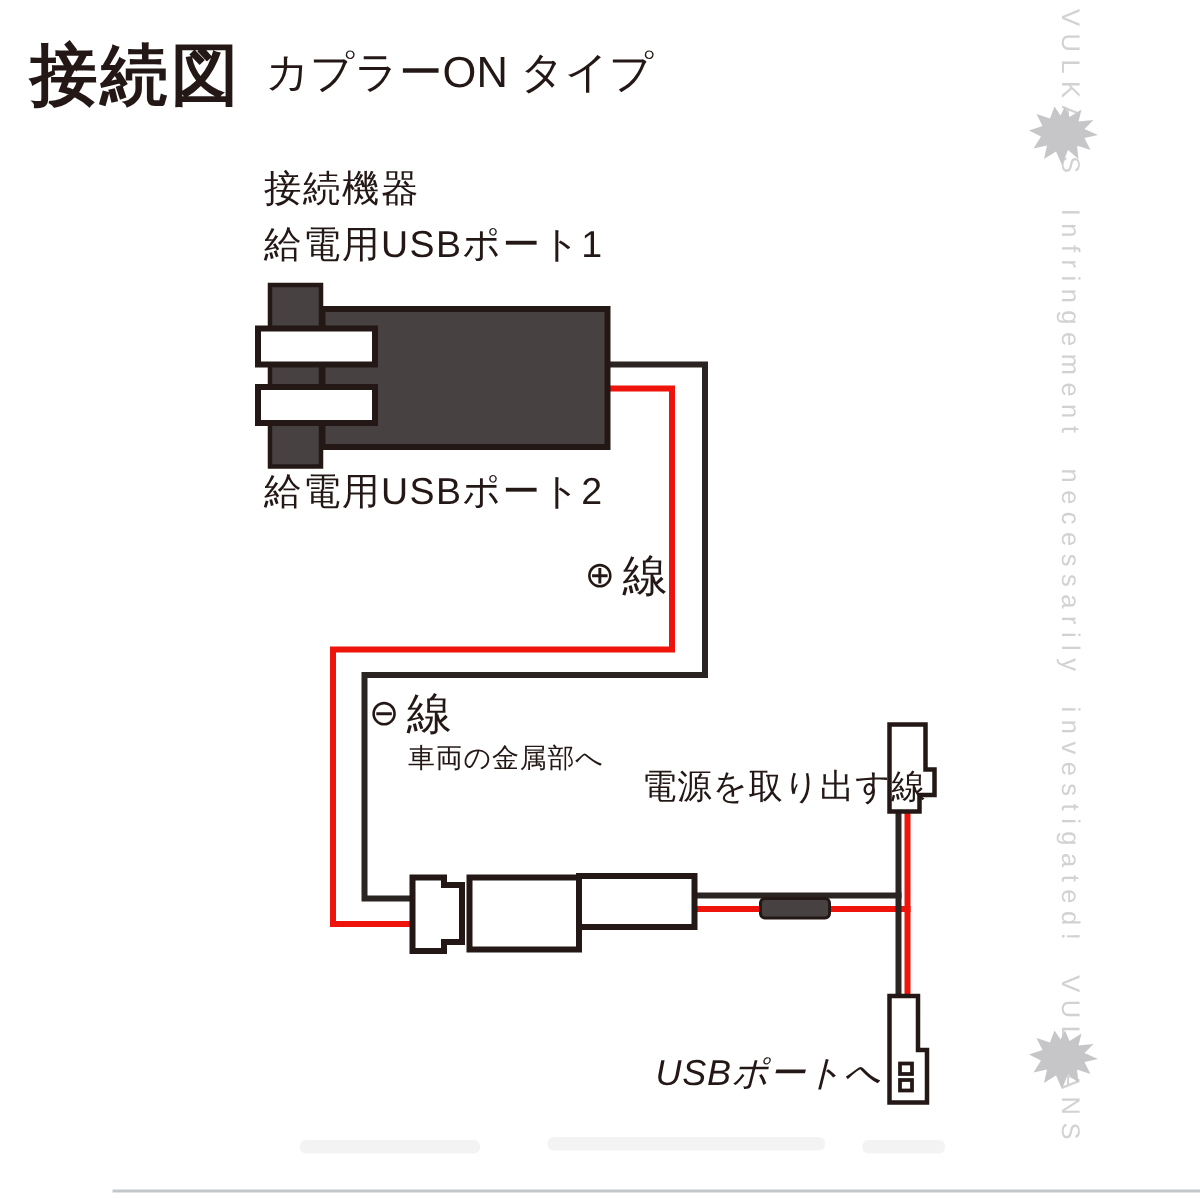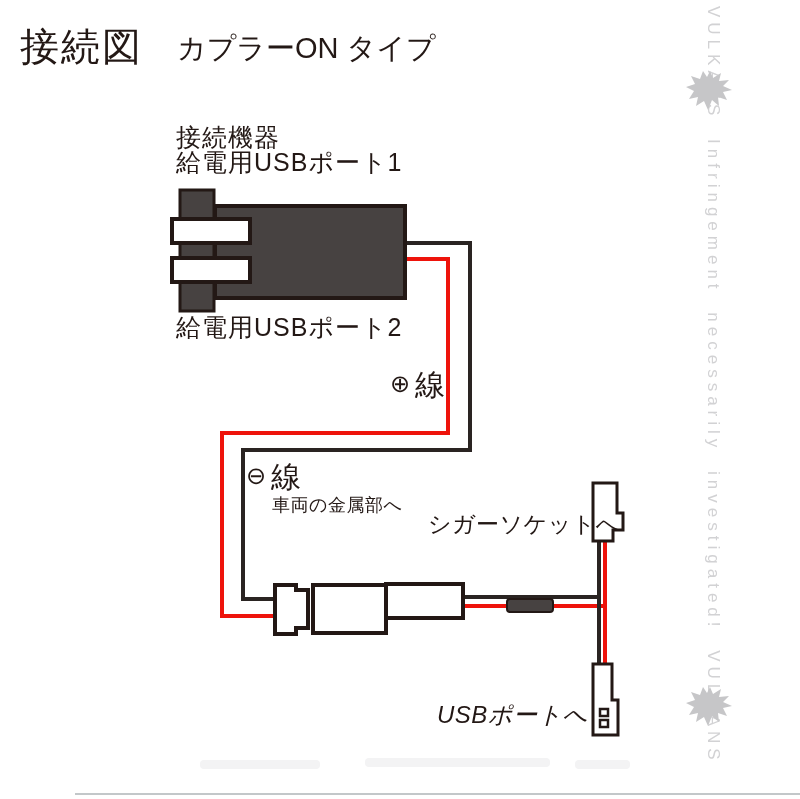--- a/index.html
+++ b/index.html
@@ -3,24 +3,24 @@
 <meta charset="utf-8">
 <style>
   html,body{margin:0;padding:0;}
   body{
     width:800px;height:799px;overflow:hidden;position:relative;
     background:var(--background,#fff);
     font-family:"Liberation Sans","DejaVu Sans",sans-serif;
     color:var(--ink,#231815);
   }
   .abs{position:absolute;}
-  .title-main{left:20px;top:20px;font-size:39px;letter-spacing:2px;font-weight:400;}
+  .title-main{left:20px;top:20px;font-size:45px;letter-spacing:2px;font-weight:700;}
   .title-sub{left:177px;top:29px;font-size:29px;font-weight:500;}
   .dev-label{font-size:25px;letter-spacing:1px;font-weight:500;}
-  .lbl1{left:176px;top:121px;}
+  .lbl1{left:176px;top:109px;}
   .lbl2{left:176px;top:146px;}
   .lbl3{left:176px;top:311px;}
   .plus-group{left:295px;top:370px;width:150px;text-align:right;line-height:1;}
   .minus-group{left:246px;top:462px;width:190px;text-align:left;line-height:1;}
   .op-symbol{font-size:24px;vertical-align:3px;}
   .op-word{font-size:30px;margin-left:5px;}
   .op-desc{font-size:18px;margin-top:4px;letter-spacing:0.5px;}
   .minus-group .op-desc{margin-left:26px;}
   .cig-label{left:428px;top:509px;font-size:23px;letter-spacing:0.5px;}
   .usb-label{left:437px;top:699px;font-size:24px;letter-spacing:0.5px;font-style:italic;}
@@ -89,21 +89,21 @@
   </div>
 </div>
 
 <div class="abs minus-group">
   <div>
     <span class="op-symbol">⊖</span><span class="op-word">線</span>
   </div>
   <div class="op-desc">車両の金属部へ</div>
 </div>
 
-<div class="abs cig-label">シガーソケットへ</div>
+<div class="abs cig-label">電源を取り出す線</div>
 <div class="abs usb-label">USBポートへ</div>
 
 <div class="abs watermark">VULKANS Infringement necessarily investigated! VULKANS</div>
 
 <svg class="logo logo-top" viewBox="0 0 47 42">
   <path class="logo-shape" d="M24,1 L27,8 L35,3 L33,11 L43,10 L37,16 L46,20 L37,22 L41,30 L32,27 L33,36 L26,30 L22,40 L18,31 L10,36 L12,27 L3,29 L8,21 L0,17 L9,14 L5,6 L14,9 L17,1 L21,7 Z"></path>
 </svg>
 <svg class="logo logo-bottom" viewBox="0 0 47 42">
   <path class="logo-shape" d="M24,1 L27,8 L35,3 L33,11 L43,10 L37,16 L46,20 L37,22 L41,30 L32,27 L33,36 L26,30 L22,40 L18,31 L10,36 L12,27 L3,29 L8,21 L0,17 L9,14 L5,6 L14,9 L17,1 L21,7 Z"></path>
 </svg>

